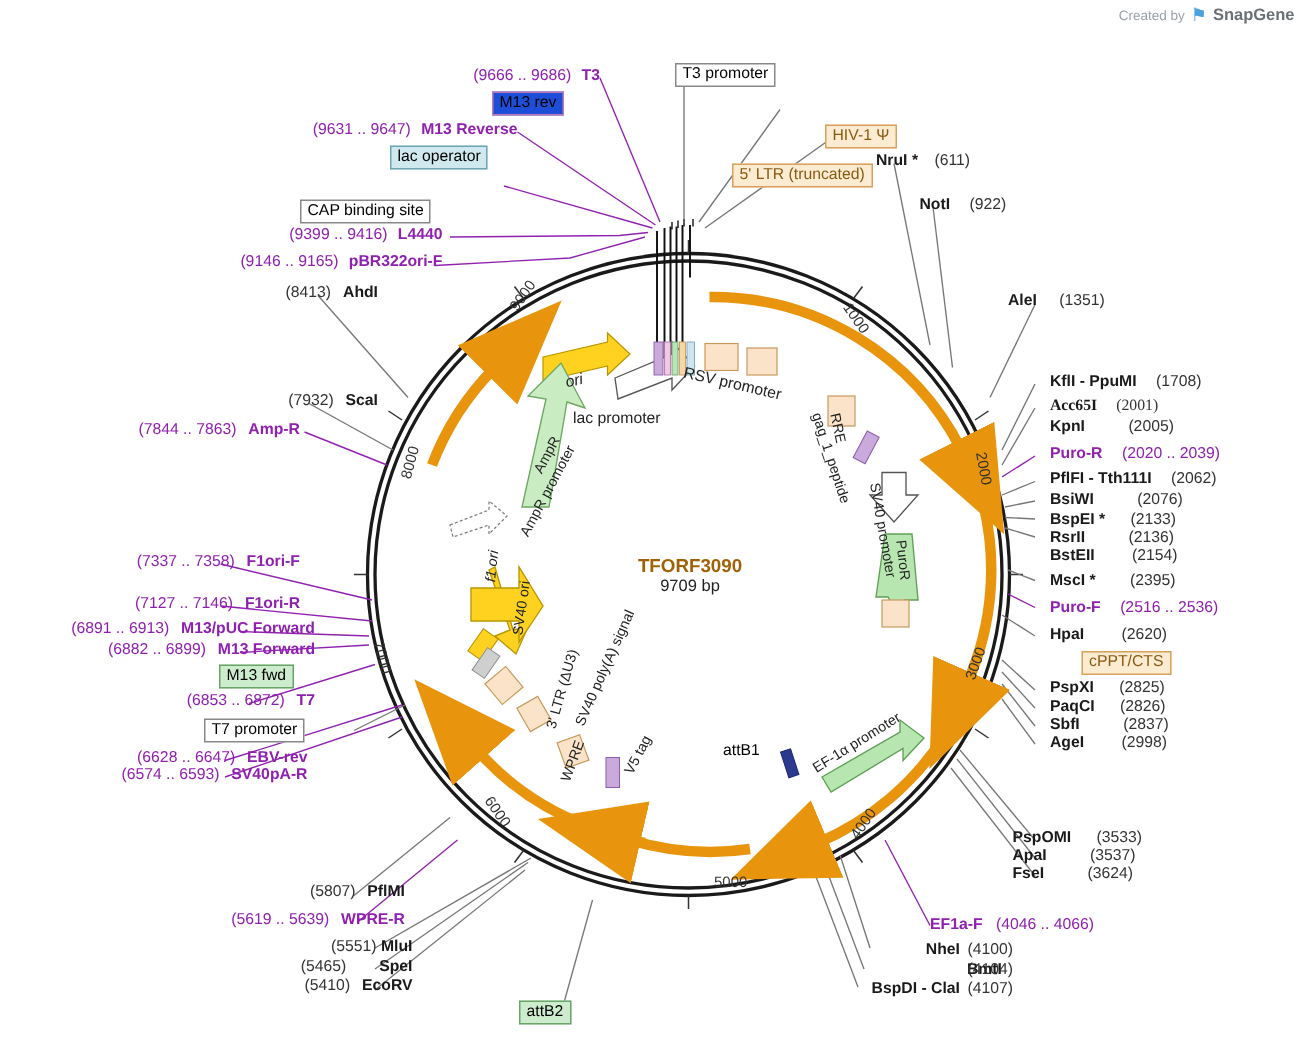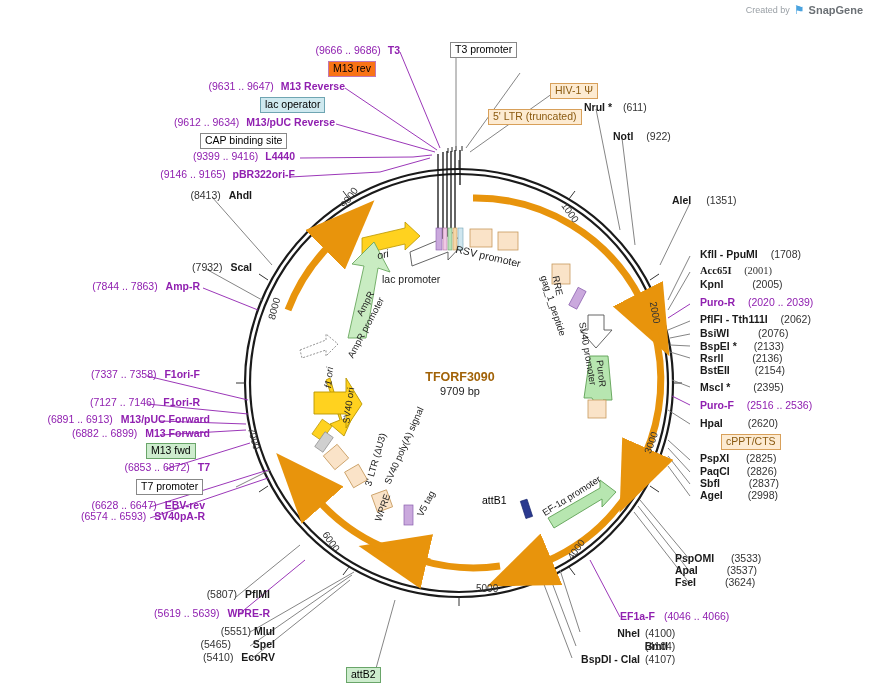--- a/index.html
+++ b/index.html
@@ -63,21 +63,21 @@
     font-size: 10.5px;
     padding: 1px 4px 2px 4px;
     border: 1px solid #777;
     background: #fff;
     white-space: nowrap;
     line-height: 11px;
   }
   .box-green { background: #cdeccd; border-color: #69a569; }
   .box-cyan  { background: #cfe9ef; border-color: #6fa5b2; }
   .box-orange{ background: #fdebd2; border-color: #d8a05a; color: #8a5a10; }
-  .box-pink  { background: #f97316; border-color: #c078b4; }
+  .box-pink  { background: #1d4ed8; border-color: #c078b4; }
   .box-plain { background: #ffffff; border-color: #888; }
 
   
   #center-title {
     left: 370px;
     top: 370px;
     width: 180px;
     text-align: center;
     font-size: 12.5px;
     font-weight: bold;
@@ -373,24 +373,20 @@
   <div class="boxed box-plain" style="left:478px; top:494px; border:none; background:transparent;">attB1</div>
 
   <div class="lbl rt" style="left:230px; top:45px; width:170px;">
     <span class="purple">(9666 .. 9686)</span>
     <span class="enz purple" style="margin-left:4px;">T3</span>
   </div>
   <div class="lbl rt" style="left:160px; top:81px; width:185px;">
     <span class="purple">(9631 .. 9647)</span>
     <span class="enz purple" style="margin-left:4px;">M13 Reverse</span>
   </div>
-  <div class="lbl rt" style="left:110px; top:117px; width:225px;">
-    <span class="purple">(9612 .. 9634)</span>
-    <span class="enz purple" style="margin-left:4px;">M13/pUC Reverse</span>
-  </div>
   <div class="lbl rt" style="left:120px; top:151px; width:175px;">
     <span class="purple">(9399 .. 9416)</span>
     <span class="enz purple" style="margin-left:4px;">L4440</span>
   </div>
   <div class="lbl rt" style="left:100px; top:169px; width:195px;">
     <span class="purple">(9146 .. 9165)</span>
     <span class="enz purple" style="margin-left:4px;">pBR322ori-F</span>
   </div>
 
   <div class="lbl rt" style="left:100px; top:190px; width:152px;">

